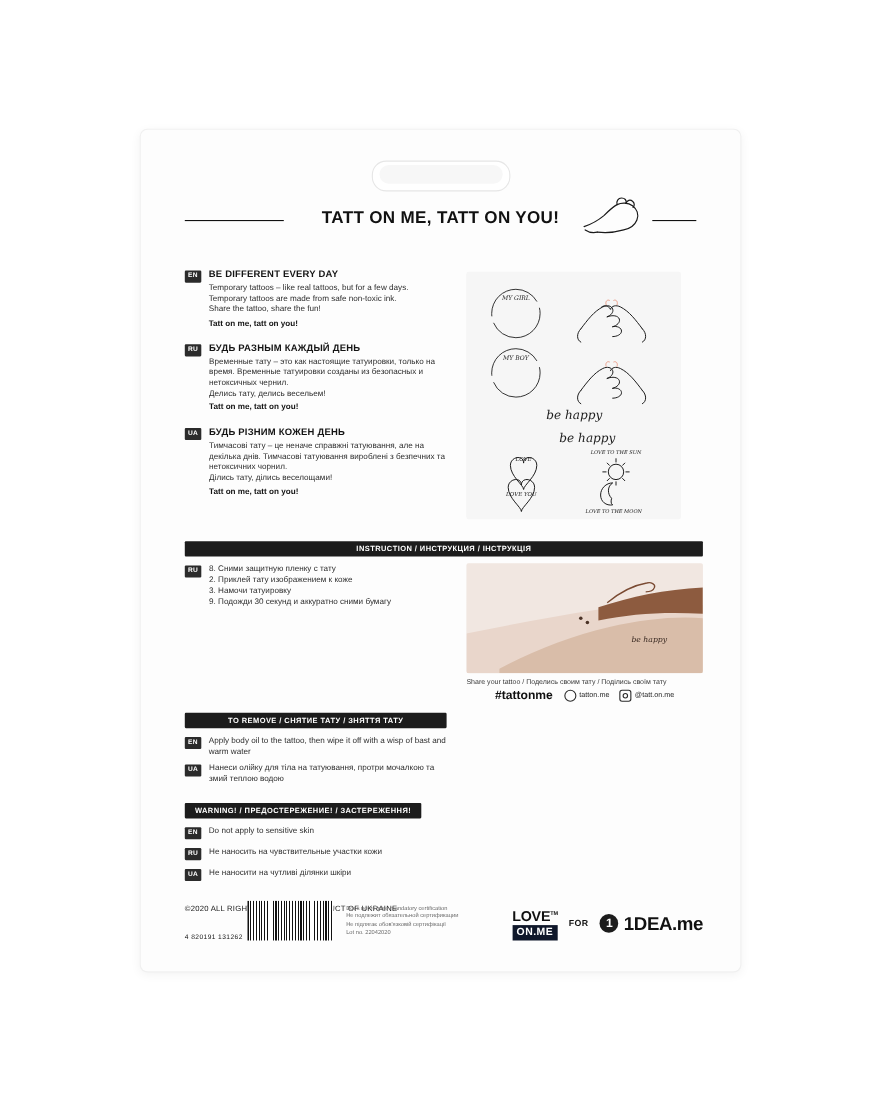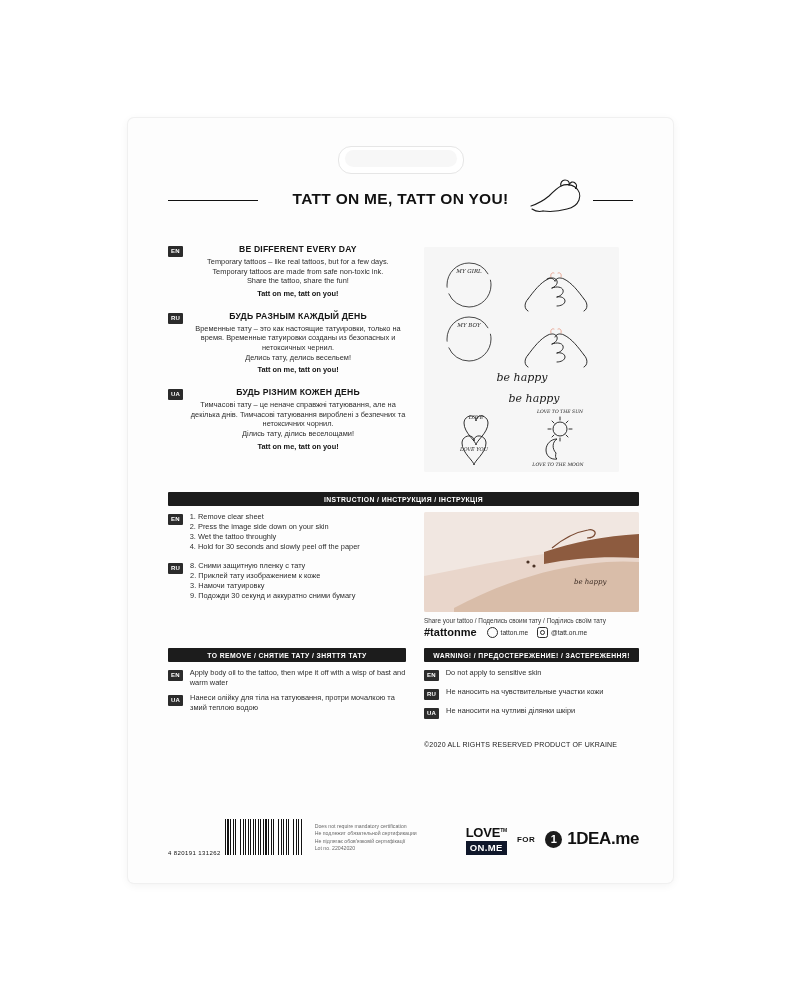--- a/index.html
+++ b/index.html
@@ -87,21 +87,20 @@
   }
 
   
   .cols {
     position: absolute;
     top: 126px;
     left: 40px;
     right: 52px;
     display: flex;
     gap: 18px;
-    text-align: center;
   }
   .col-text { width: 238px; }
 
   .lang-block { margin-bottom: 13px; }
   .lang-row { display: flex; gap: 7px; align-items: flex-start; }
   .tag {
     flex: 0 0 auto;
     display: inline-block;
     background: #2b2b2b;
     color: #fff;
@@ -194,20 +193,21 @@
     margin-top: 5px;
   }
   .hashtag {
     font-size: 11px;
     font-weight: bold;
     color: #111;
     margin-top: 2px;
     display: flex;
     align-items: center;
     gap: 10px;
+    margin-left: 26px;
   }
   .social {
     display: flex;
     align-items: center;
     gap: 9px;
     font-size: 6.6px;
     font-weight: normal;
     color: #2b2b2b;
   }
   .social span.s-ico {
@@ -235,20 +235,21 @@
   }
 
   
   .lower {
     position: absolute;
     top: 530px;
     left: 40px;
     right: 34px;
     display: flex;
     gap: 18px;
+    flex-direction: column;
   }
   .lower-col { width: 238px; }
   .lower-col.right { width: 215px; }
   .mini-row {
     display: flex;
     gap: 7px;
     align-items: flex-start;
     margin-top: 6px;
   }
   .mini-text {
@@ -474,29 +475,20 @@
           <text x="134" y="219" font-size="4.6" fill="#1a1a1a" text-anchor="middle" font-family="DejaVu Serif, serif" font-style="italic">LOVE TO THE MOON</text>
         </svg>
       </div>
     </div>
 
     <div class="bar bar-full">INSTRUCTION / ИНСТРУКЦИЯ / ІНСТРУКЦІЯ</div>
 
     <div class="instr">
       <div class="instr-col">
 
-        <div class="lang-row" style="margin-bottom:9px">
-          <span class="tag">EN</span>
-          <ul class="steps">
-            <li>1. Remove clear sheet</li>
-            <li>2. Press the image side down on your skin</li>
-            <li>3. Wet the tattoo throughly</li>
-            <li>4. Hold for 30 seconds and slowly peel off the paper</li>
-          </ul>
-        </div>
 
         <div class="lang-row" style="margin-bottom:9px">
           <span class="tag">RU</span>
           <ul class="steps">
             <li>8. Сними защитную пленку с тату</li>
             <li>2. Приклей тату изображением к коже</li>
             <li>3. Намочи татуировку</li>
             <li>9. Подожди 30 секунд и аккуратно сними  бумагу</li>
           </ul>
         </div>

